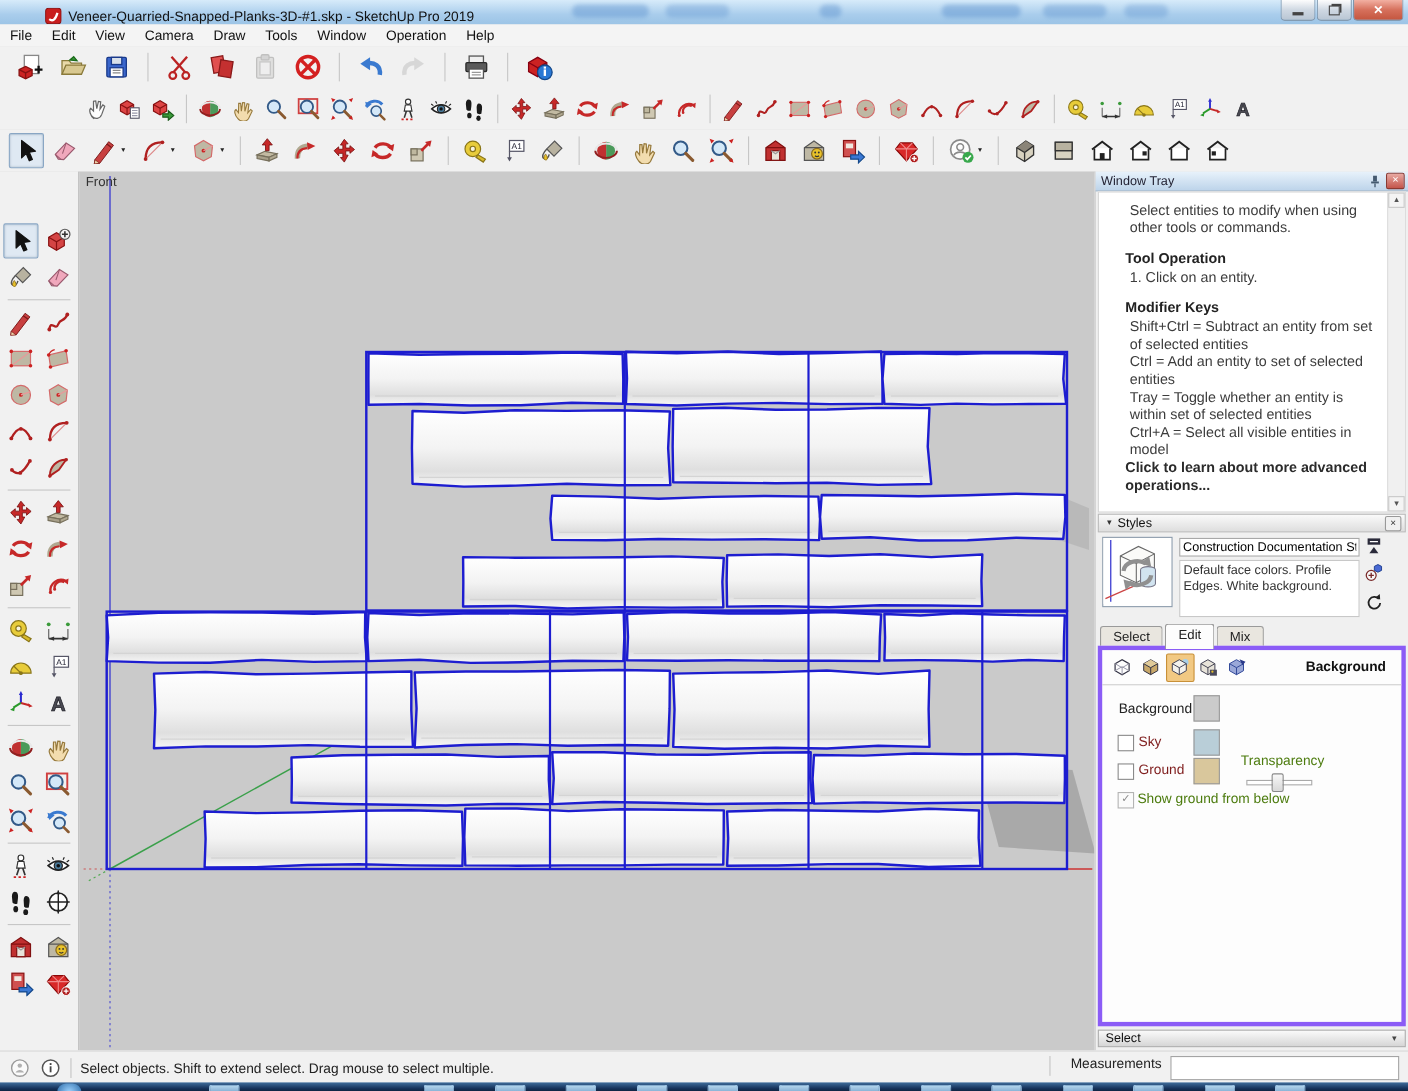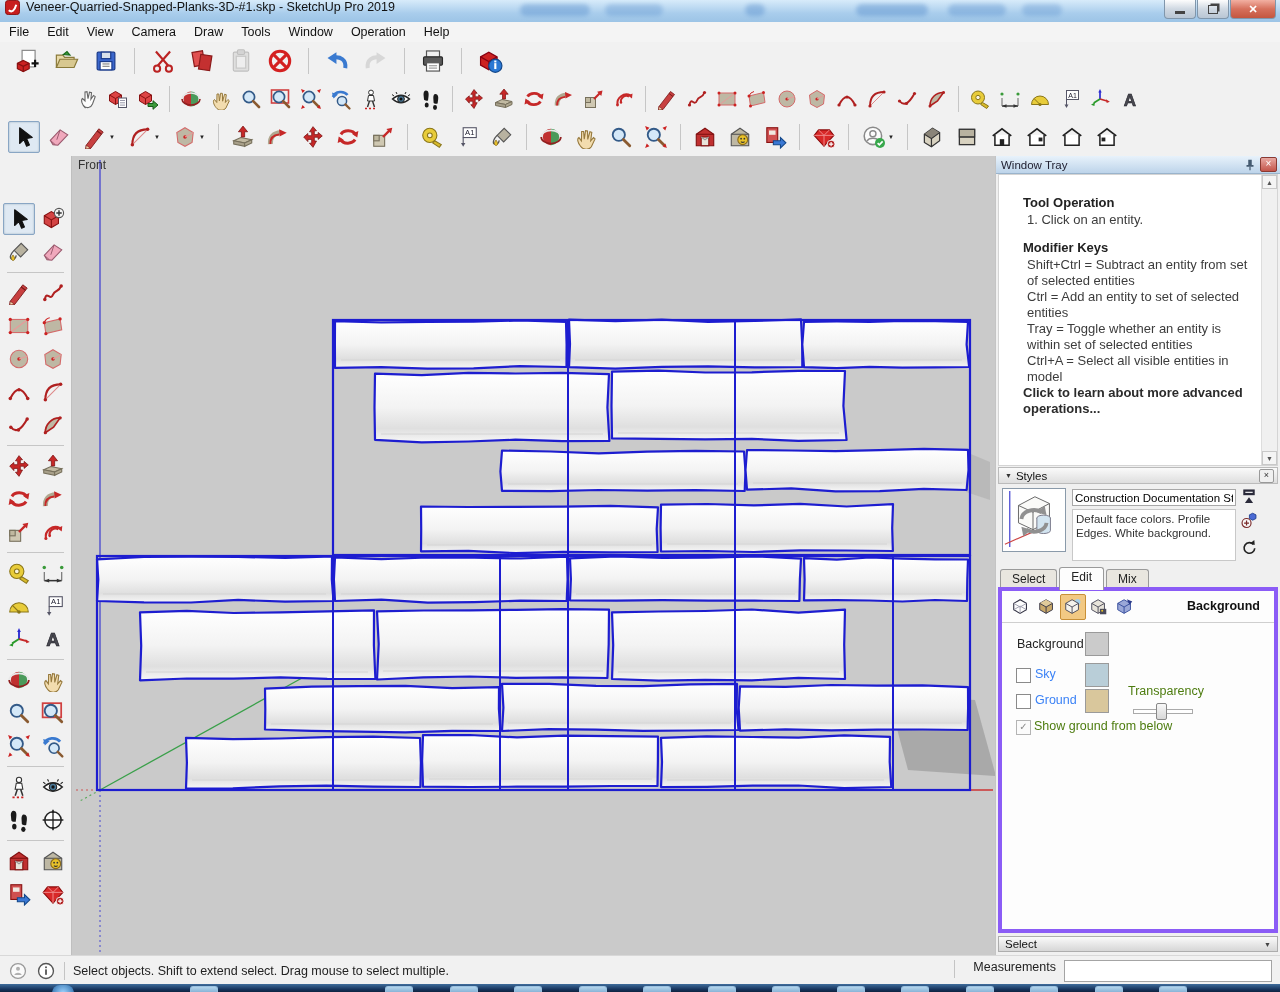--- a/index.html
+++ b/index.html
@@ -1,21 +1,21 @@
 <!DOCTYPE html>
 <html><head>
 <meta charset="utf-8">
 <style>
   html,body{margin:0;padding:0;background:#000;}
   #window{position:relative;width:1280px;height:992px;font-family:"Liberation Sans",sans-serif;
     background:#f0f0f0;overflow:hidden;font-size:12px;color:#1a1a1a;}
   
   .titlebar{position:absolute;top:0;left:0;right:0;height:22px;
-    background:linear-gradient(#d7ebfa,#a9cdec 60%,#9cc4e6);display:flex;align-items:flex-start;
-    border-bottom:1px solid #7fa8cc;}
+    background:linear-gradient(#d7ebfa,#a9cdec 60%,#9cc4e6);display:flex;align-items:flex-end;
+    border-bottom:1px solid #7fa8cc;padding-left:36px;}
   .tb-logo{width:15px;height:15px;margin:0 6px 0 5px;flex:0 0 auto;}
   .tb-title{font-size:12.5px;color:#111;white-space:nowrap;}
   .tb-smudge{position:absolute;top:4px;height:12px;border-radius:6px;background:#4d86c8;filter:blur(2px);}
   .winbtns{position:absolute;right:4px;top:0;display:flex;height:18px;}
   .wbtn{width:30px;height:18px;display:flex;align-items:center;justify-content:center;
     background:linear-gradient(#fdfdfd,#cfd8e2 50%,#b9c6d4);border:1px solid #8096ab;
     border-top:none;border-radius:0 0 4px 4px;margin-left:1px;font-size:11px;color:#333;}
   .wbtn.close{width:44px;background:linear-gradient(#f2b0a2,#d6705c 50%,#c4563f);color:#fff;font-weight:bold;}
   .wbtn .mingl{width:10px;height:3px;background:#444;margin-top:6px;}
   .wbtn .resgl{width:8px;height:7px;border:1.5px solid #444;box-shadow:2px -2px 0 -0.5px #444;}
@@ -88,21 +88,21 @@
     border:1px solid transparent;border-radius:2px;}
   .eib.active{background:#f2c983;border:1px solid #c89038;}
   .eib-label{position:absolute;right:14px;top:8px;font-weight:bold;font-size:12.5px;color:#111;}
   .ep-div{position:absolute;left:0;right:0;top:31px;height:1px;background:#cfcfcf;}
   .ep-label{position:absolute;font-size:12.5px;color:#222;}
   .ep-label.gray,.cb-label.gray{color:#4d7c0f;}
   .swatch{position:absolute;width:22px;height:22px;border:1px solid #9a9a9a;}
   .cb{position:absolute;width:13px;height:13px;border:1px solid #8a8a8a;background:#fff;font-size:10px;
     line-height:12px;text-align:center;color:#8a8a8a;}
   .cb.disabled{border-color:#b4b4b4;background:#fbfbfb;}
-  .cb-label{position:absolute;font-size:12.5px;color:#3b82f6;}
+  .cb-label{position:absolute;font-size:12.5px;color:#7f1d1d;}
   .slider-track{position:absolute;width:58px;height:3px;background:#fff;border:1px solid #aaa;}
   .slider-thumb{position:absolute;width:9px;height:15px;background:linear-gradient(#f8f8f8,#d8d8d8);
     border:1px solid #888;border-radius:2px;}
   .tray-collapsed{position:absolute;top:780px;left:2px;right:2px;height:16px;
     background:linear-gradient(#fafafa,#d6d6d6);border:1px solid #adadad;display:flex;align-items:center;
     font-size:11.5px;box-sizing:border-box;color:#111;}
   .tray-collapsed span{margin-left:6px;flex:1;}
   .tray-collapsed .cc{flex:0;margin-right:6px;font-size:7px;color:#444;}
   
   .statusbar{position:absolute;left:0;right:0;top:955px;height:29px;background:#f1f1f1;
@@ -1393,20 +1393,21 @@
             <rect x="6" y="2" width="4" height="6" fill="#445a70"></rect>
             <rect x="4" y="8" width="8" height="2" fill="#445a70"></rect>
             <line x1="8" y1="10" x2="8" y2="14" stroke="#445a70" stroke-width="1.4"></line>
           </svg>
       </span>
       <span class="tray-close">×</span>
     </div>
 
     <div class="instructor">
       <div class="instr-content" id="instrContent">
+          <p>Select entities to modify when using other tools or commands.</p>
           <h4>Tool Operation</h4>
           <p>1. Click on an entity.</p>
           <h4>Modifier Keys</h4>
           <p>Shift+Ctrl = Subtract an entity from set of selected entities</p>
           <p>Ctrl = Add an entity to set of selected entities</p>
           <p>Tray = Toggle whether an entity is within set of selected entities</p>
           <p>Ctrl+A = Select all visible entities in model</p>
           <div class="instr-link">Click to learn about more advanced operations...</div>
         </div>
       <div class="instr-scroll">

